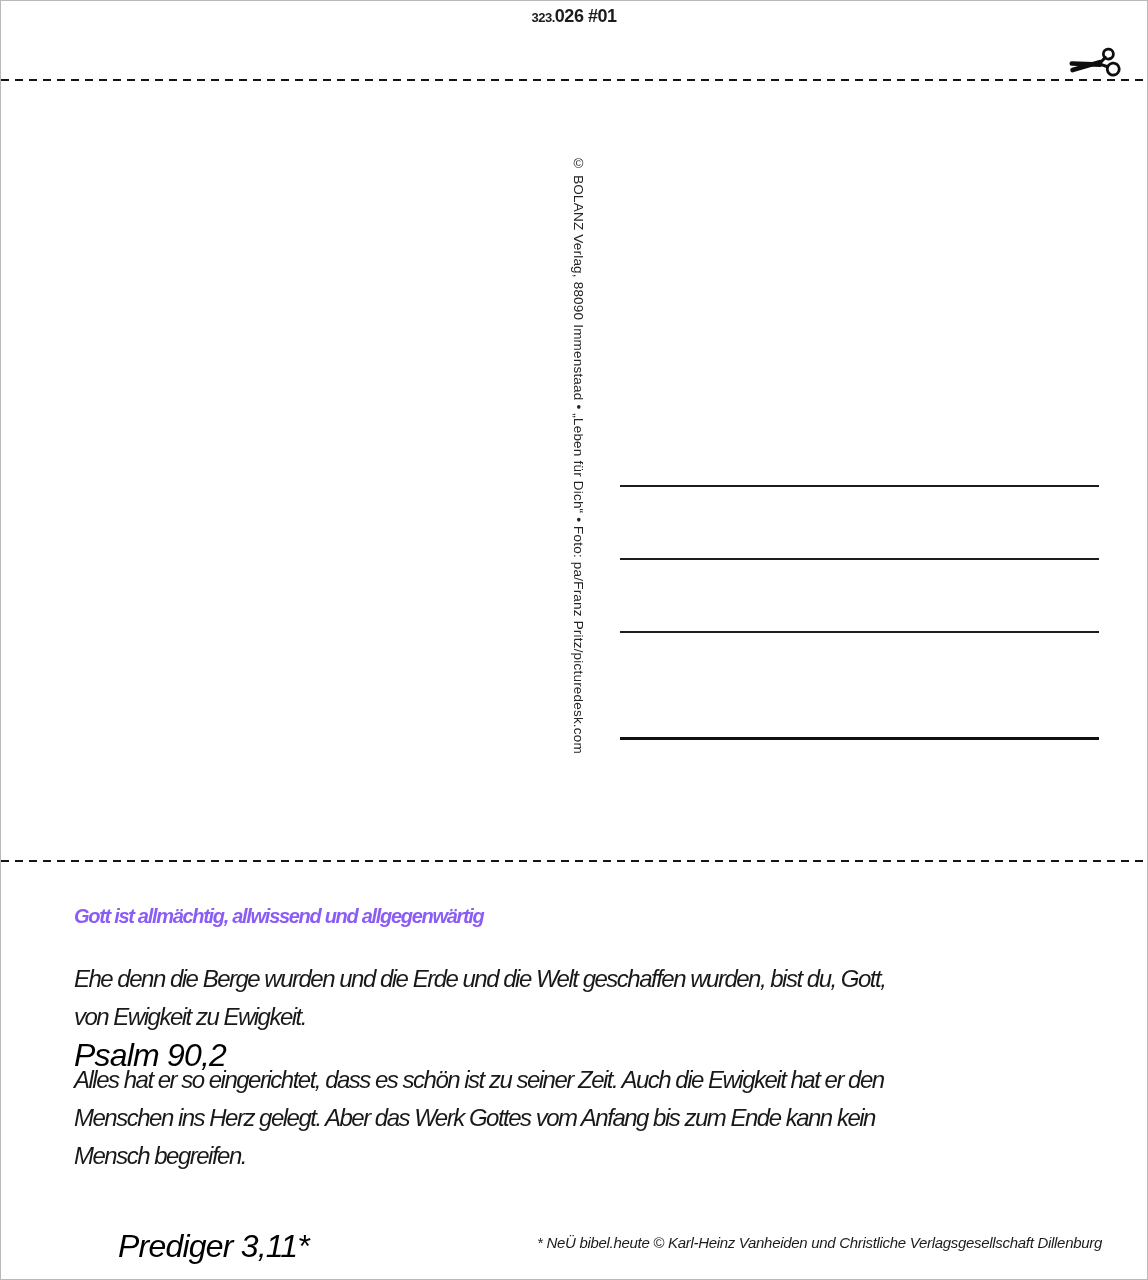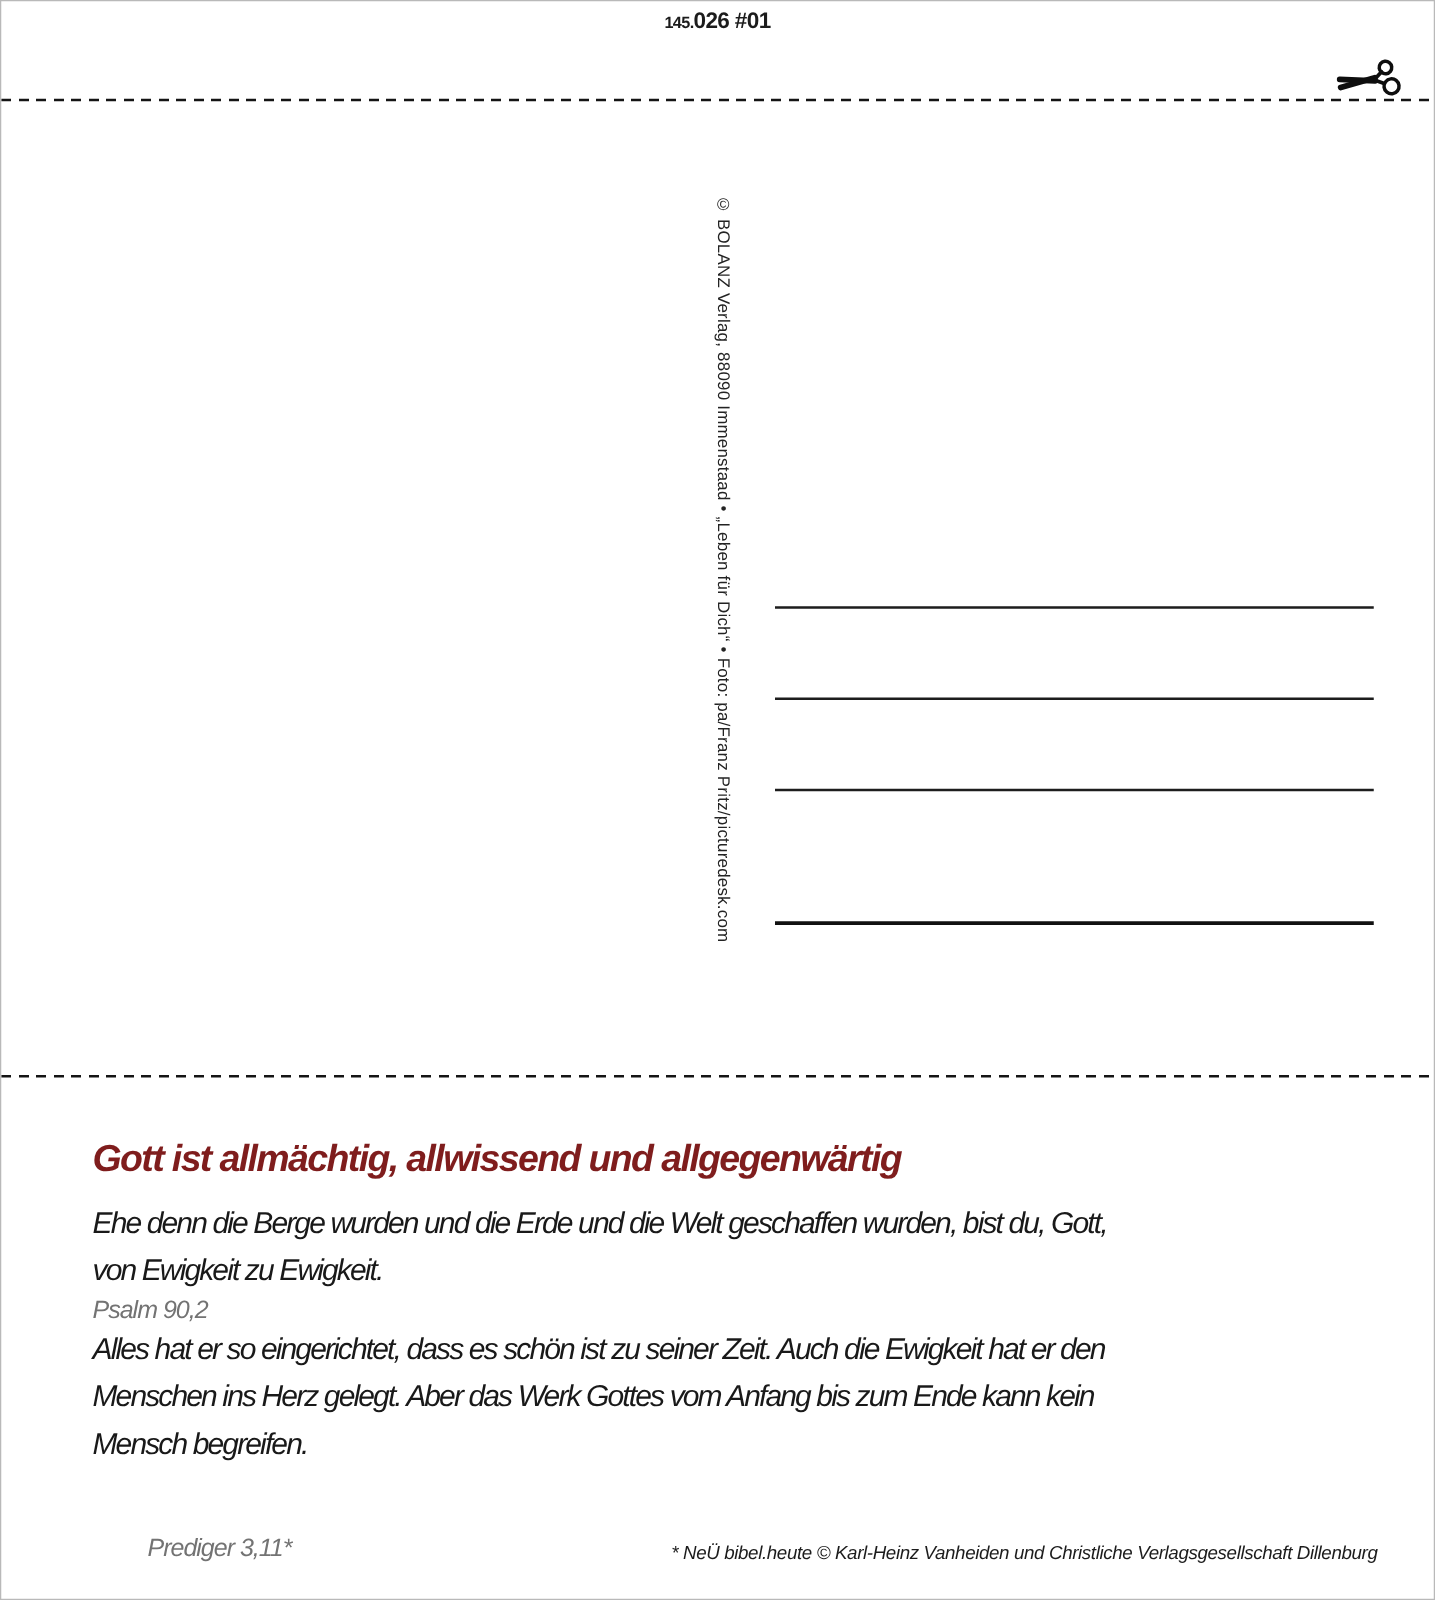--- a/index.html
+++ b/index.html
@@ -44,54 +44,53 @@
   
   .addr-line { position:absolute; left:619px; width:479px; height:2px; background:#1d1d1d; }
   .addr-line.l1 { top:484px; }
   .addr-line.l2 { top:557px; }
   .addr-line.l3 { top:630px; }
   .addr-line.l4 { top:736px; height:3px; background:#111; }
 
   
   .vtitle {
     position:absolute; left:73px; top:897px;
-    font-size:30px; font-weight:bold; font-style:italic;
-    letter-spacing:-1.3px; line-height:36px; color:#7f1d1d;
+    font-size:20px; font-weight:bold; font-style:italic;
+    letter-spacing:-1.3px; line-height:36px; color:#8b5cf6;
     white-space:nowrap;
-    margin-top:12px;
   }
   .verse {
     position:absolute; left:73px;
     font-size:24px; font-style:italic;
     letter-spacing:-1.5px; line-height:38px;
     white-space:pre-line; color:#191919; width:1030px;
   }
   .verse.v1 { top:959px; }
   .verse.v2 { top:1060px; }
   .vref {
     position:absolute; left:73px;
-    font-size:20px; font-style:italic; letter-spacing:-0.8px; color:#737373;
+    font-size:32px; font-style:italic; letter-spacing:-0.8px; color:#000000;
     white-space:nowrap;
   }
   .vref.r1 { top:1036px; }
   .vref.r2 { top:1227px;margin-left:44px; }
   .footnote {
     position:absolute; right:45px; top:1233px;
     font-size:15px; font-style:italic; letter-spacing:-0.3px; color:#1c1c1c;
     white-space:nowrap;
     text-align:center;
   }
 </style>
 </head>
 <body>
 
 <div class="page">
 
   <div class="code">
-    <span class="small">145.</span><span class="large">026 #01</span>
+    <span class="small">323.</span><span class="large">026 #01</span>
   </div>
 
   <div class="dash top"></div>
   <svg class="scissors" viewBox="0 0 56 34" xmlns="http://www.w3.org/2000/svg">
     <g transform="rotate(-7 28 17)" stroke="#0e0e0e" fill="none" stroke-linecap="round">
       <line x1="3" y1="13.5" x2="31" y2="18" stroke-width="4.6"></line>
       <line x1="3" y1="20" x2="31" y2="15.5" stroke-width="4.6"></line>
       <line x1="31" y1="16.5" x2="37" y2="11.5" stroke-width="3"></line>
       <line x1="31" y1="17.5" x2="38" y2="21" stroke-width="3"></line>
       <circle cx="40.5" cy="8.5" r="5" stroke-width="2.8"></circle>

